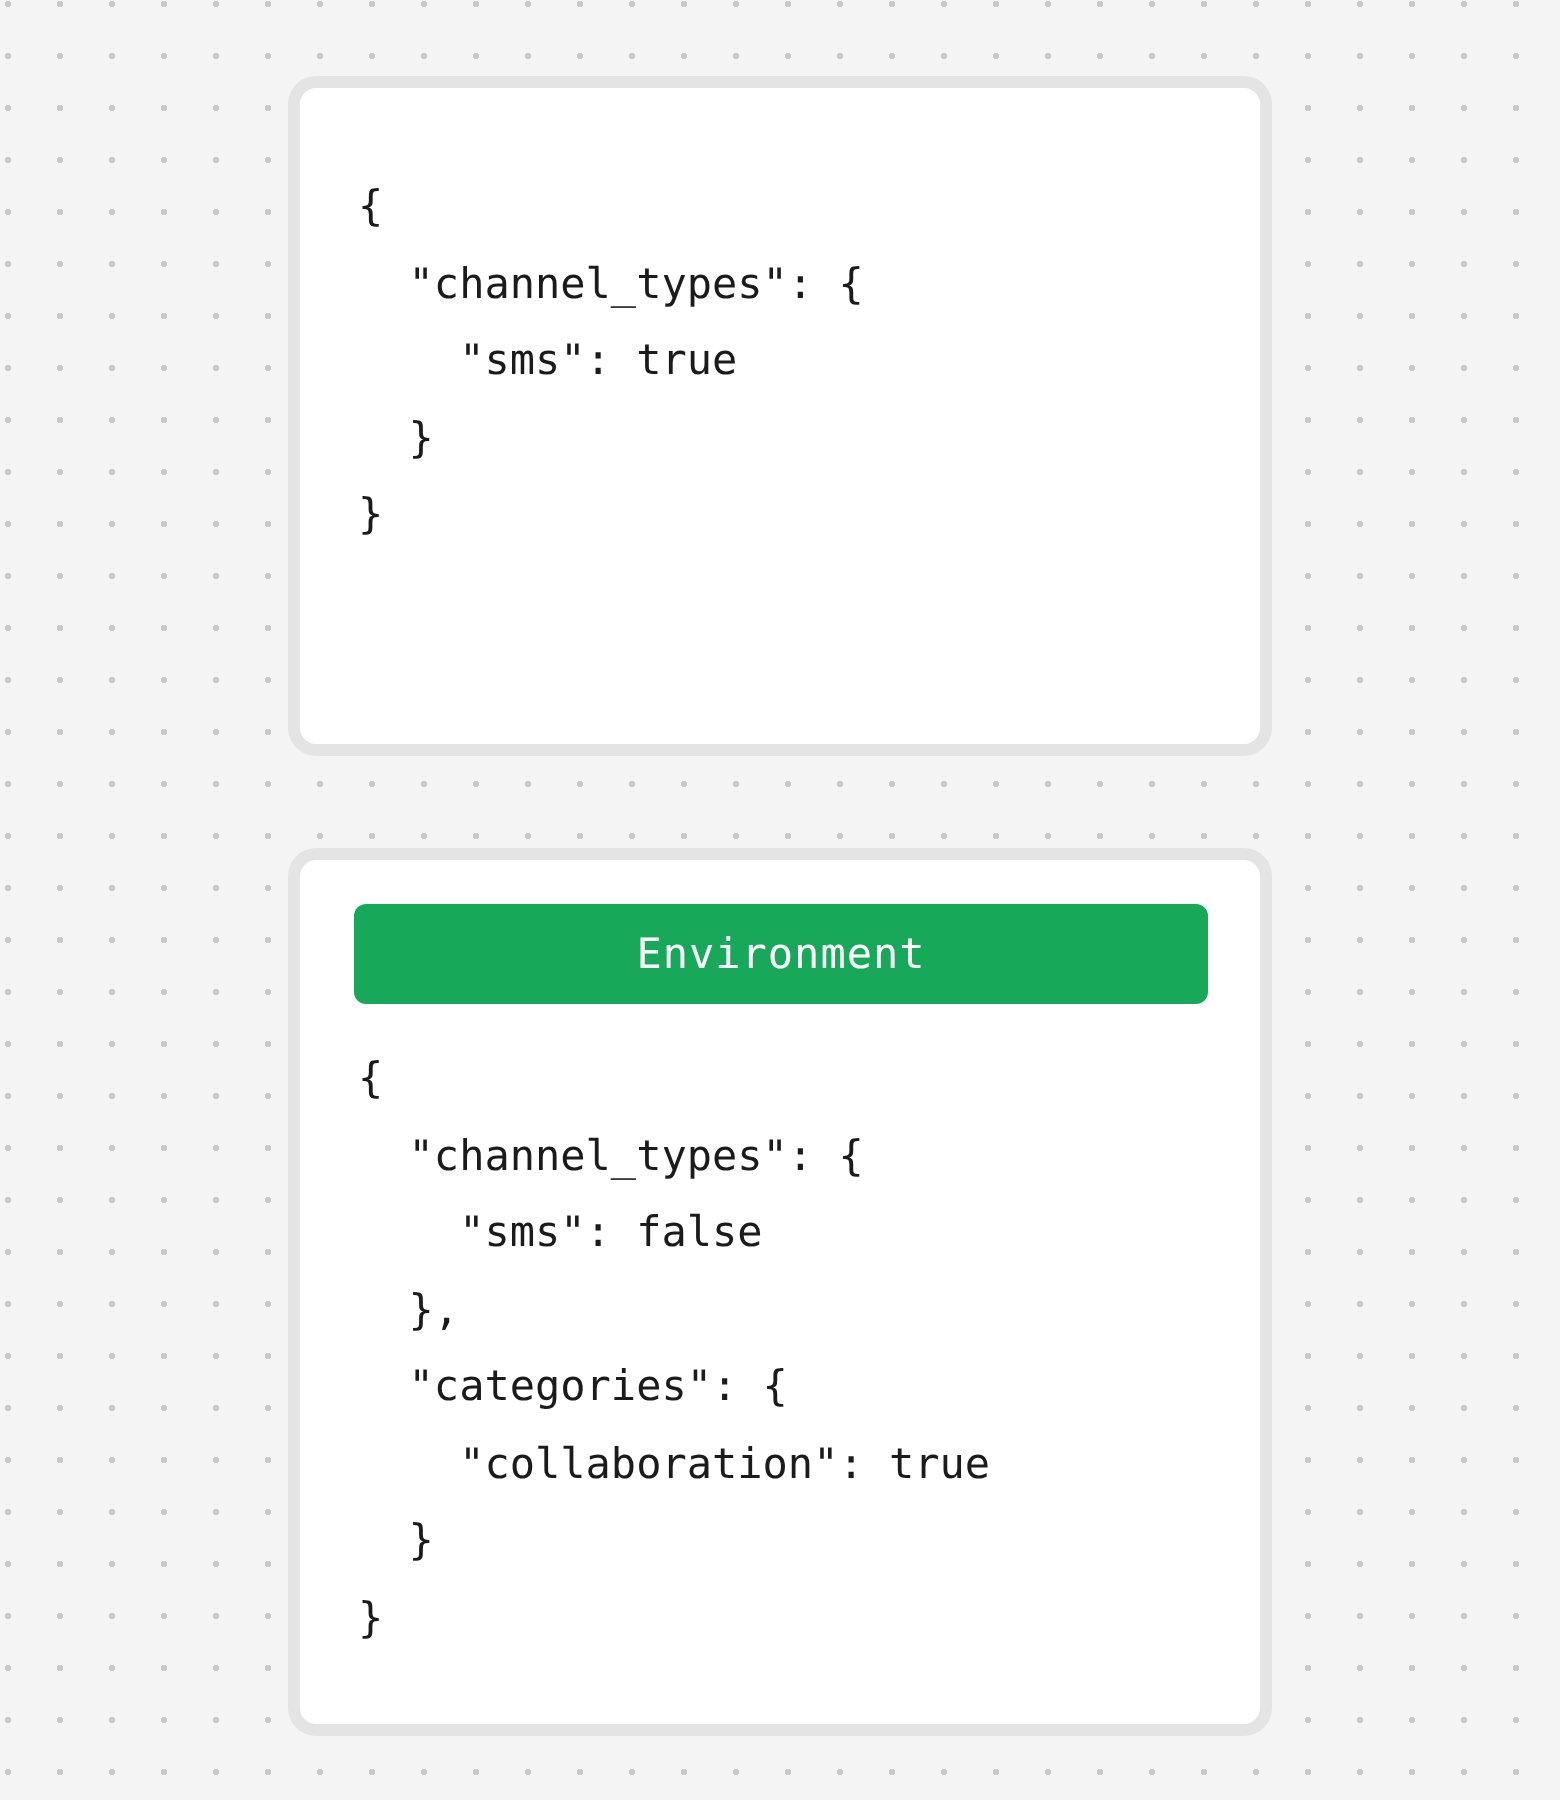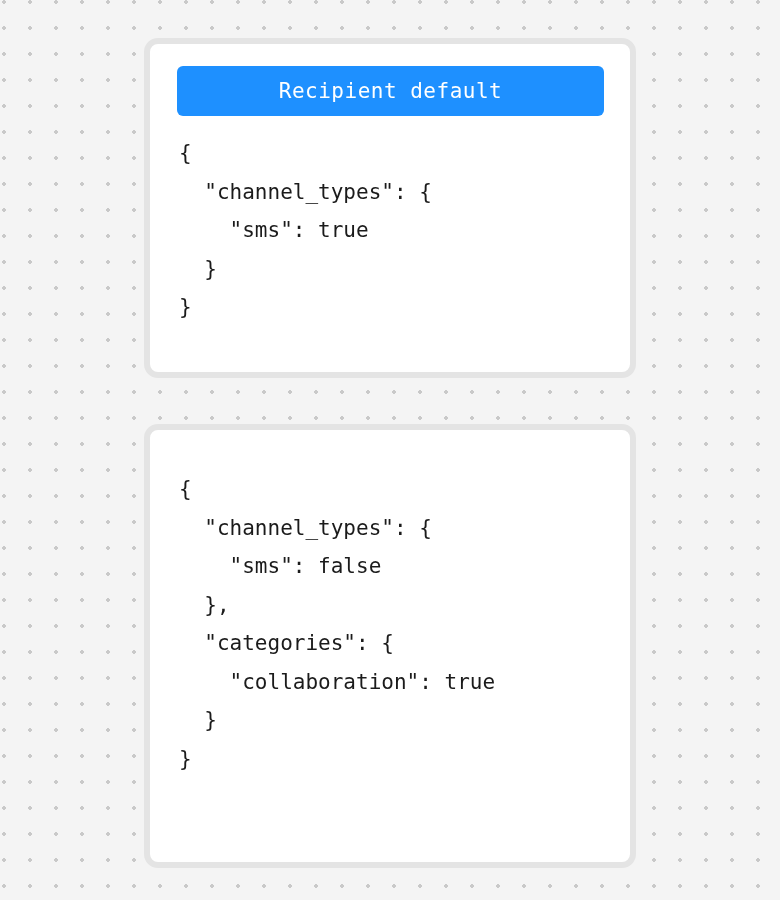--- a/index.html
+++ b/index.html
@@ -78,23 +78,23 @@
     white-space: pre;
     display: block;
   }
 </style>
 </head>
 <body>
 
 <div class="canvas">
 
   <div class="card" id="card-recipient-default">
-    <div class="card-header header-blue" style="background-color: rgb(30, 144, 255);">
-      <span>Recipient default</span>
-    </div>
     <div class="code-block"><span class="code-line">{</span><span class="code-line">  "channel_types": {</span><span class="code-line">    "sms": true</span><span class="code-line">  }</span><span class="code-line">}</span></div>
   </div>
 
   <div class="card" id="card-environment">
+    <div class="card-header header-green" style="background-color: rgb(23, 168, 90);">
+      <span>Environment</span>
+    </div>
     <div class="code-block"><span class="code-line">{</span><span class="code-line">  "channel_types": {</span><span class="code-line">    "sms": false</span><span class="code-line">  },</span><span class="code-line">  "categories": {</span><span class="code-line">    "collaboration": true</span><span class="code-line">  }</span><span class="code-line">}</span></div>
   </div>
 
 </div>
 
 </body></html>

